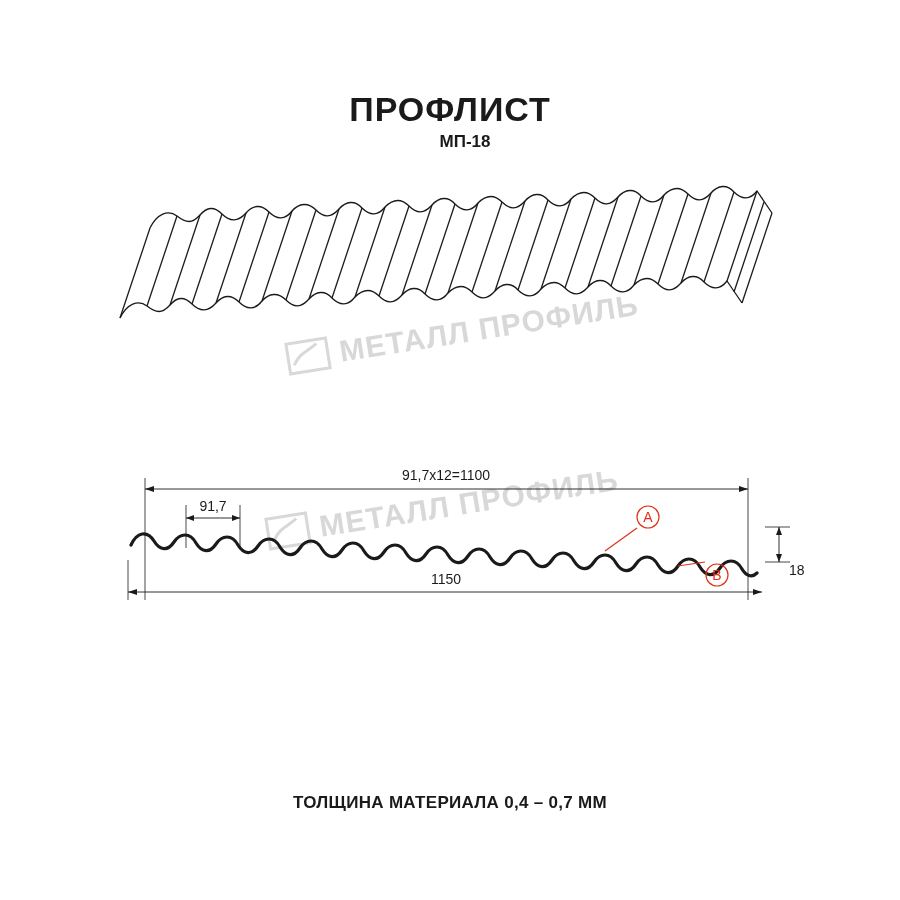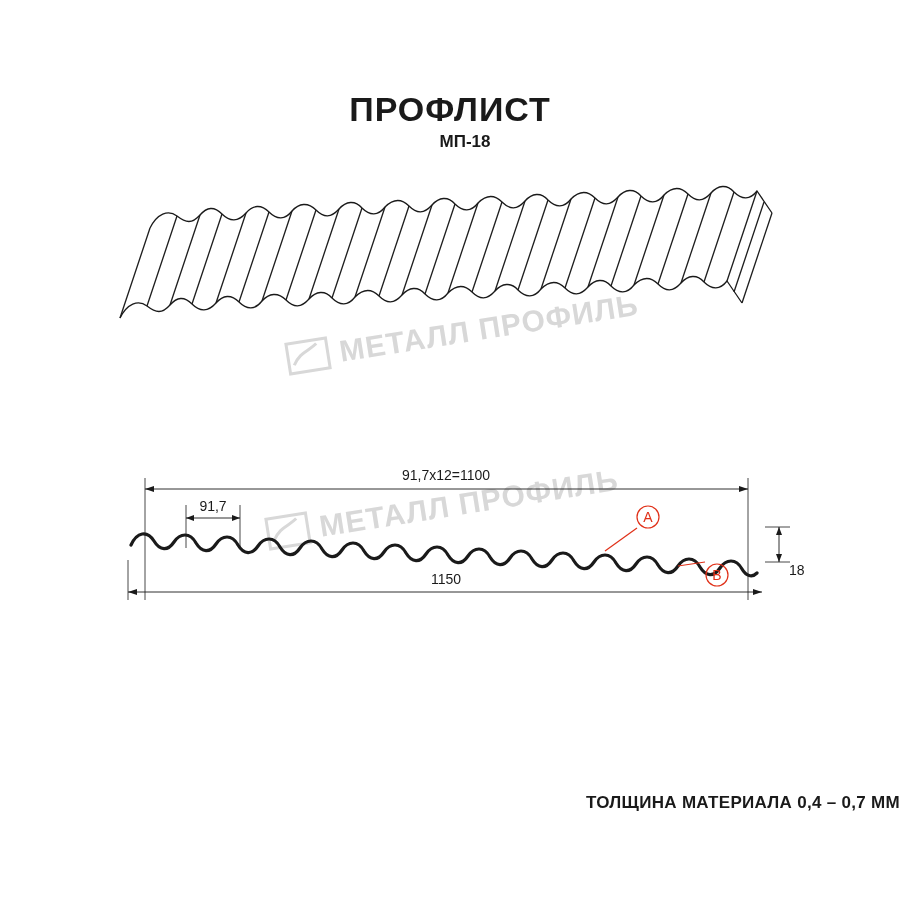--- a/index.html
+++ b/index.html
@@ -40,21 +40,21 @@
     font-size: 17px;
     font-weight: bold;
     color: #1a1a1a;
     margin-left: 30px;
   }
   .footer {
     position: absolute;
     left: 0;
     right: 0;
     top: 793px;
-    text-align: right;
+    text-align: center;
     font-size: 17px;
     font-weight: bold;
     letter-spacing: 0.3px;
     color: #1a1a1a;
   }
   svg {
     position: absolute;
     left: 0;
     top: 0;
   }

